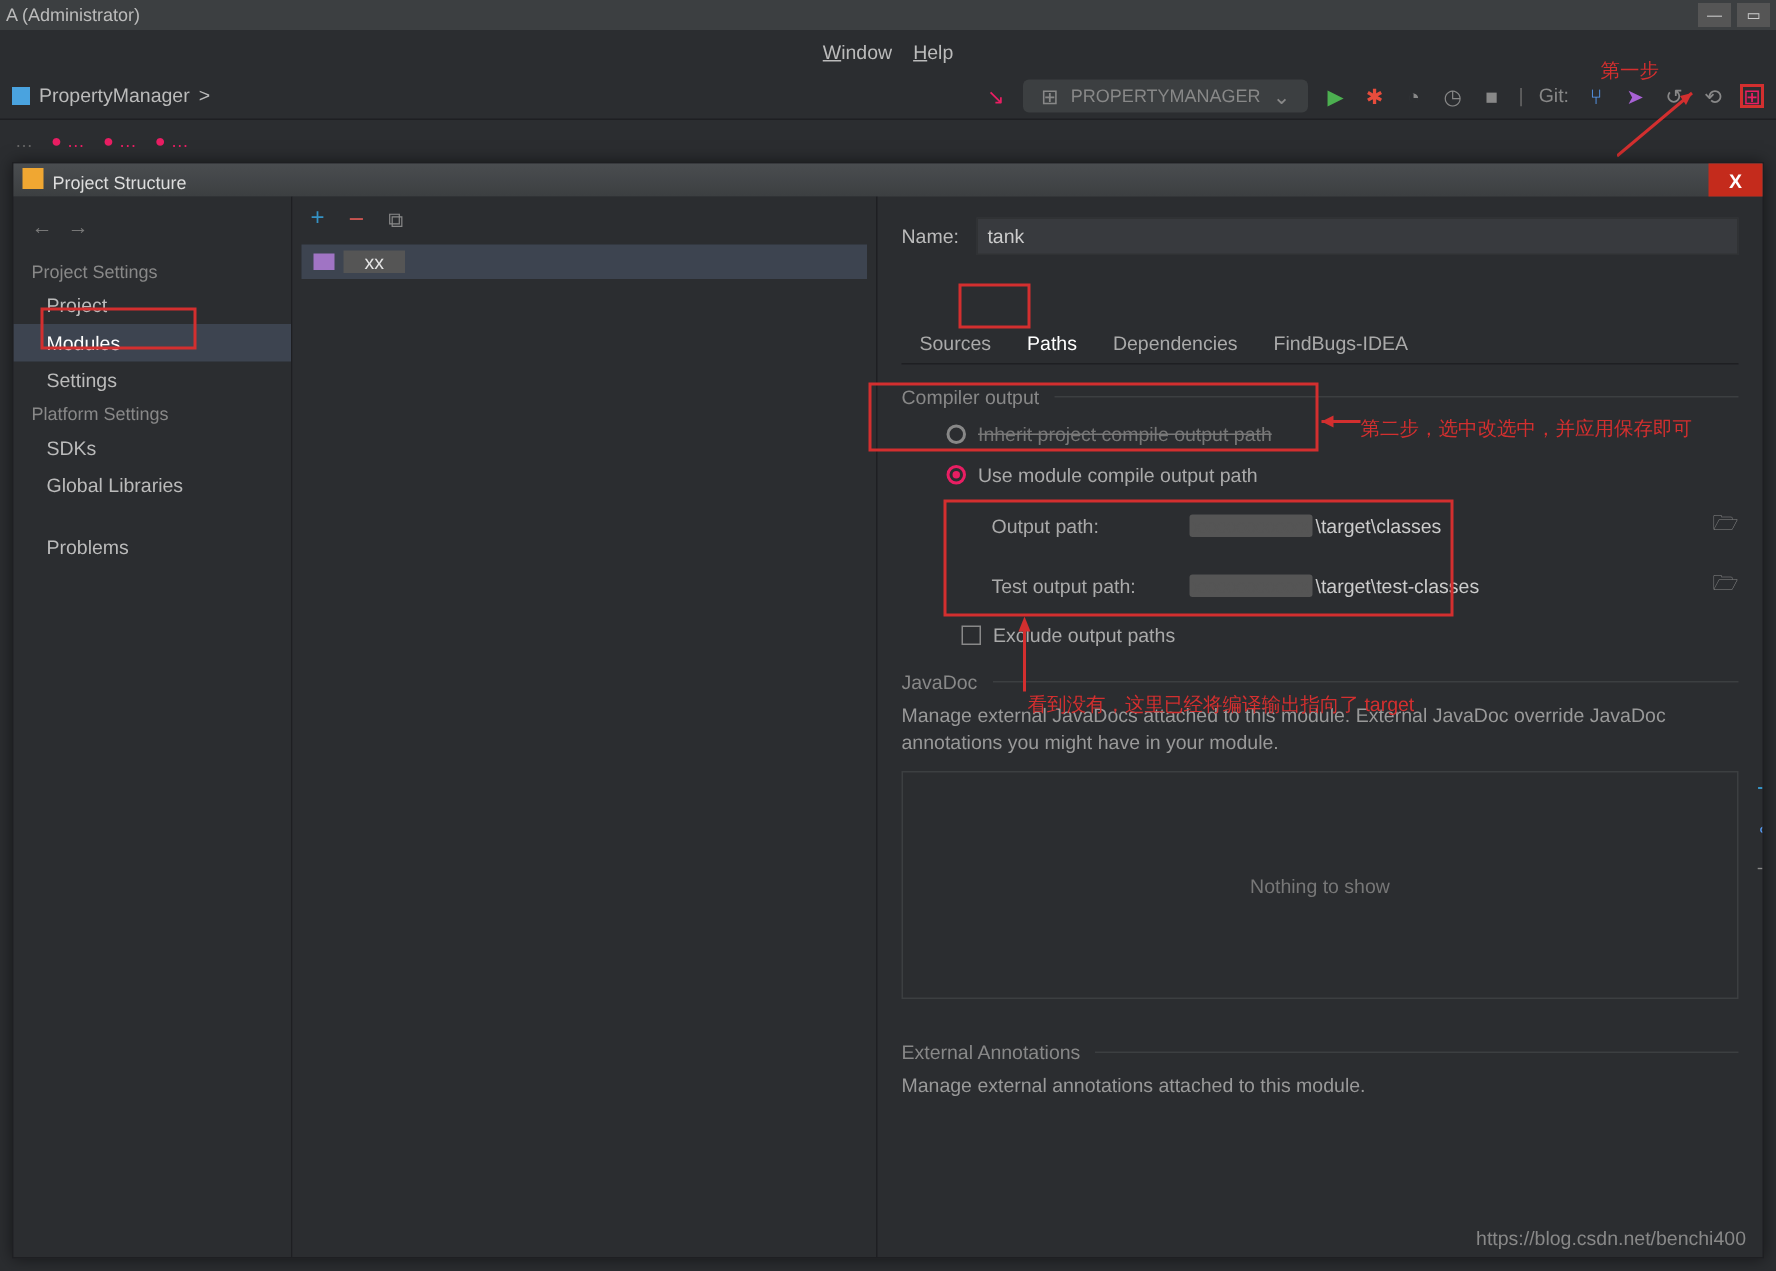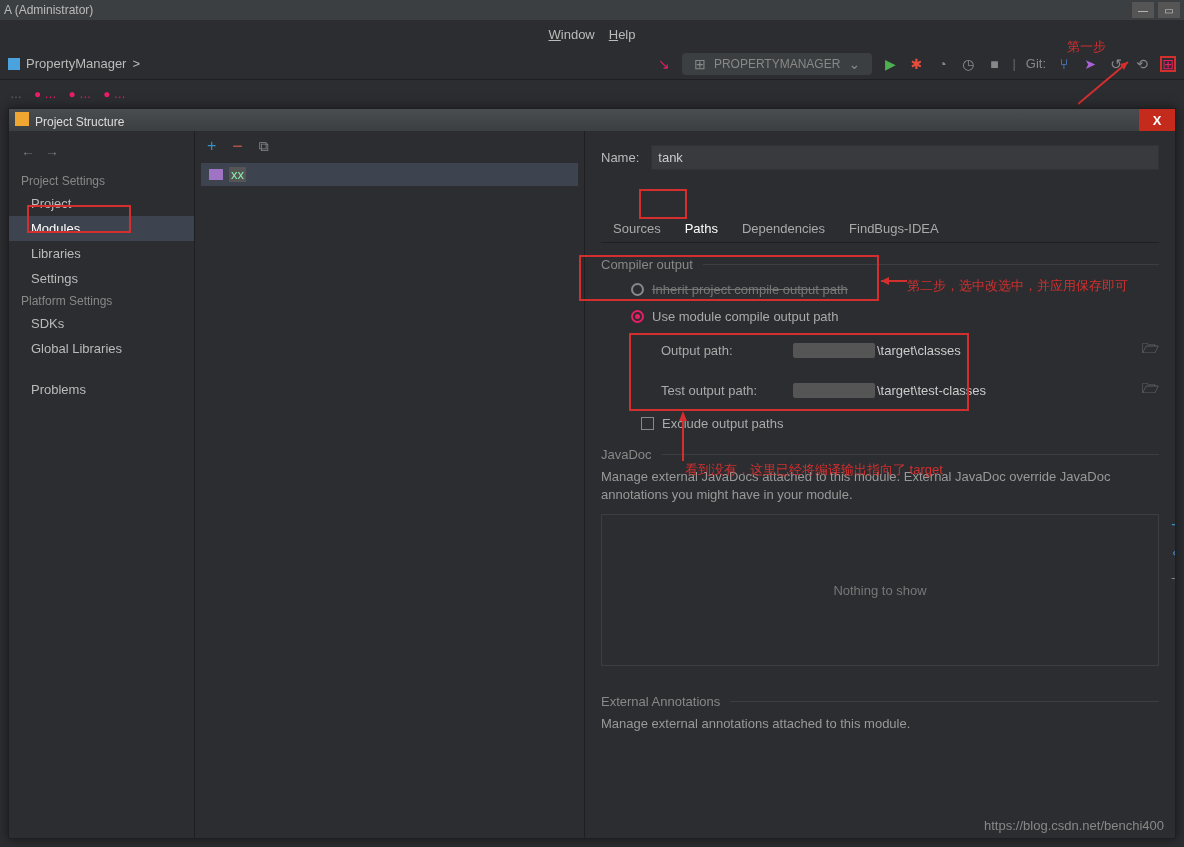--- a/index.html
+++ b/index.html
@@ -154,38 +154,37 @@
   <div class="dlg-body">
 
     <div class="sidebar">
       <div class="arrows">
         <span>←</span>
         <span>→</span>
       </div>
       <div class="section-title">Project Settings</div>
       <div class="item">Project</div>
       <div class="item selected">Modules</div>
-      <div class="item">Libraries</div>
       <div class="item">Settings</div>
       <div class="section-title">Platform Settings</div>
       <div class="item">SDKs</div>
       <div class="item">Global Libraries</div>
       <div style="height:16px"></div>
       <div class="item">Problems</div>
     </div>
 
     <div class="modlist">
       <div class="toolbar">
         <span class="plus">+</span>
         <span class="minus">−</span>
         <span class="copy">⧉</span>
       </div>
       <div class="entry">
         <span class="foldericn"></span>
-        <span style="background:#555;color:#86efac;padding:0 2px">xx</span>
+        <span style="background:#555;color:#e5e5e5;padding:0 14px">xx</span>
       </div>
     </div>
 
     <div class="mainpane">
       <div class="namerow">
         <span>Name:</span>
         <div class="val">tank</div>
       </div>
 
       <div class="tabs">

